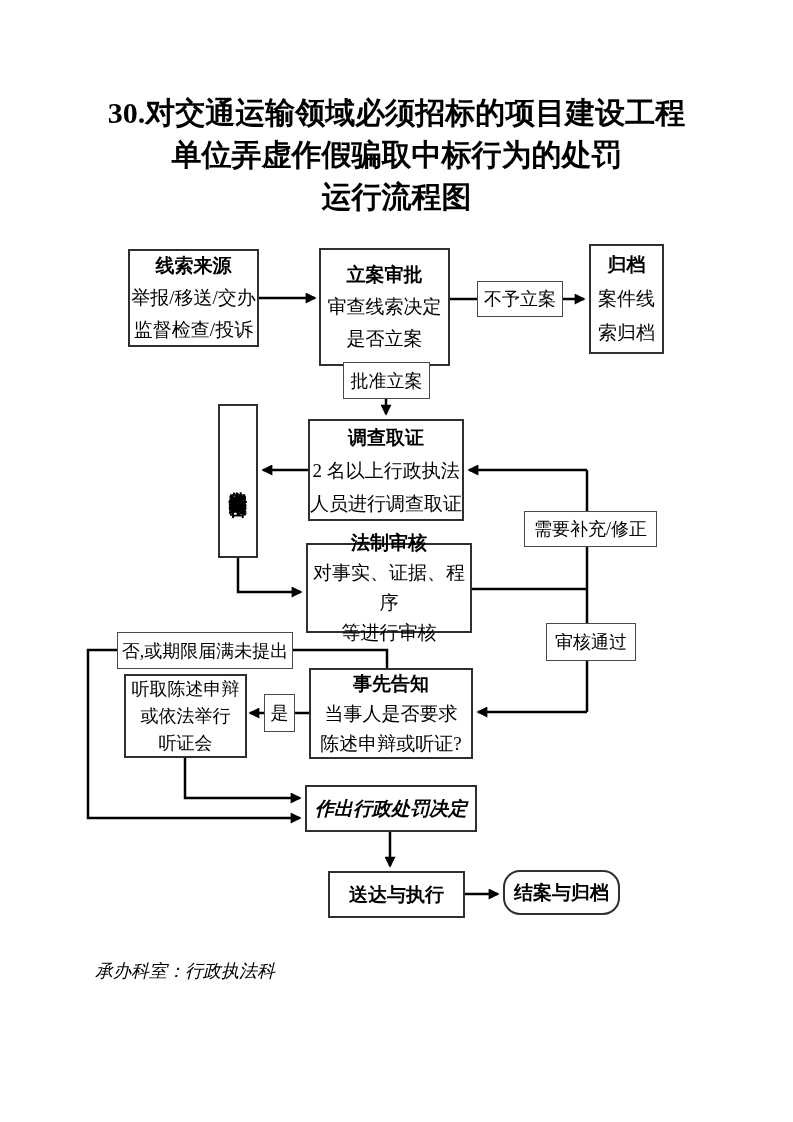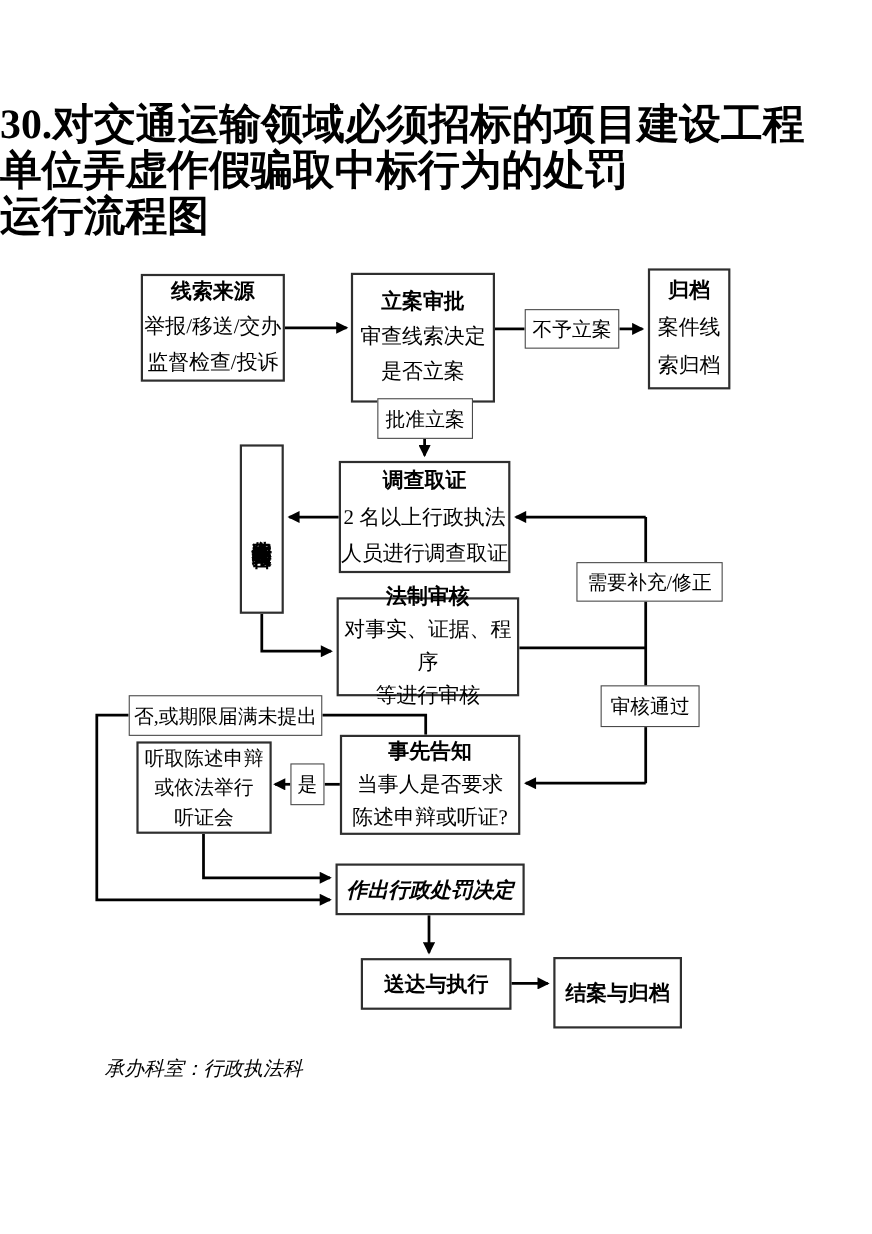--- a/index.html
+++ b/index.html
@@ -1,23 +1,23 @@
 <!DOCTYPE html>
 <html><head>
 <meta charset="utf-8">
 <style>
   html,body{margin:0;padding:0;background:#ffffff;}
   body{width:793px;height:1122px;position:relative;overflow:hidden;
        font-family:"Liberation Serif",serif;color:#000;}
   #page{position:absolute;left:0;top:0;width:793px;height:1122px;background:#fff;}
 
   
-  #doc-title{position:absolute;left:0;top:92px;width:793px;
+  #doc-title{position:absolute;left:0;top:92px;width:793px;text-align:center;
       font-family:"Liberation Serif",serif;font-weight:bold;
-      font-size:38px;line-height:42px;}
+      font-size:30px;line-height:42px;}
 
   
   #connectors{position:absolute;left:0;top:0;width:793px;height:1122px;}
 
   
   .box{position:absolute;background:#fff;border:2px solid #2f2f2f;box-sizing:border-box;
        display:flex;flex-direction:column;align-items:center;justify-content:center;
        text-align:center;}
   .label-box{border-width:1.5px;border-color:#4a4a4a;}
   .bt{font-family:"Liberation Sans",sans-serif;font-weight:bold;font-size:19px;}
@@ -37,21 +37,21 @@
        font-weight:bold;font-size:18px;letter-spacing:1px;}
   #b-legal    {left:306px;top:543px;width:166px;height:90px;line-height:30px;}
   #b-supp     {left:524px;top:511px;width:133px;height:36px;}
   #b-passed   {left:546px;top:623px;width:90px;height:38px;}
   #b-no       {left:117px;top:632px;width:176px;height:37px;}
   #b-notice   {left:309px;top:668px;width:164px;height:91px;line-height:30px;}
   #b-yes      {left:264px;top:694px;width:31px;height:38px;}
   #b-hearing  {left:124px;top:674px;width:123px;height:84px;line-height:27px;}
   #b-decision {left:305px;top:785px;width:172px;height:47px;font-style:italic;}
   #b-delivery {left:328px;top:871px;width:137px;height:47px;}
-  #b-closing  {left:503px;top:870px;width:117px;height:65px;}
+  #b-closing  {left:503px;top:870px;width:117px;height:45px;border-radius:17px;}
   .single{font-family:"Liberation Sans",sans-serif;font-weight:bold;font-size:19px;}
 
   
   #footer{position:absolute;left:95px;top:950px;font-size:18px;line-height:43px;
       font-style:italic;font-family:"Liberation Serif",serif;}
 </style>
 </head>
 <body>
 
 <div id="page">

